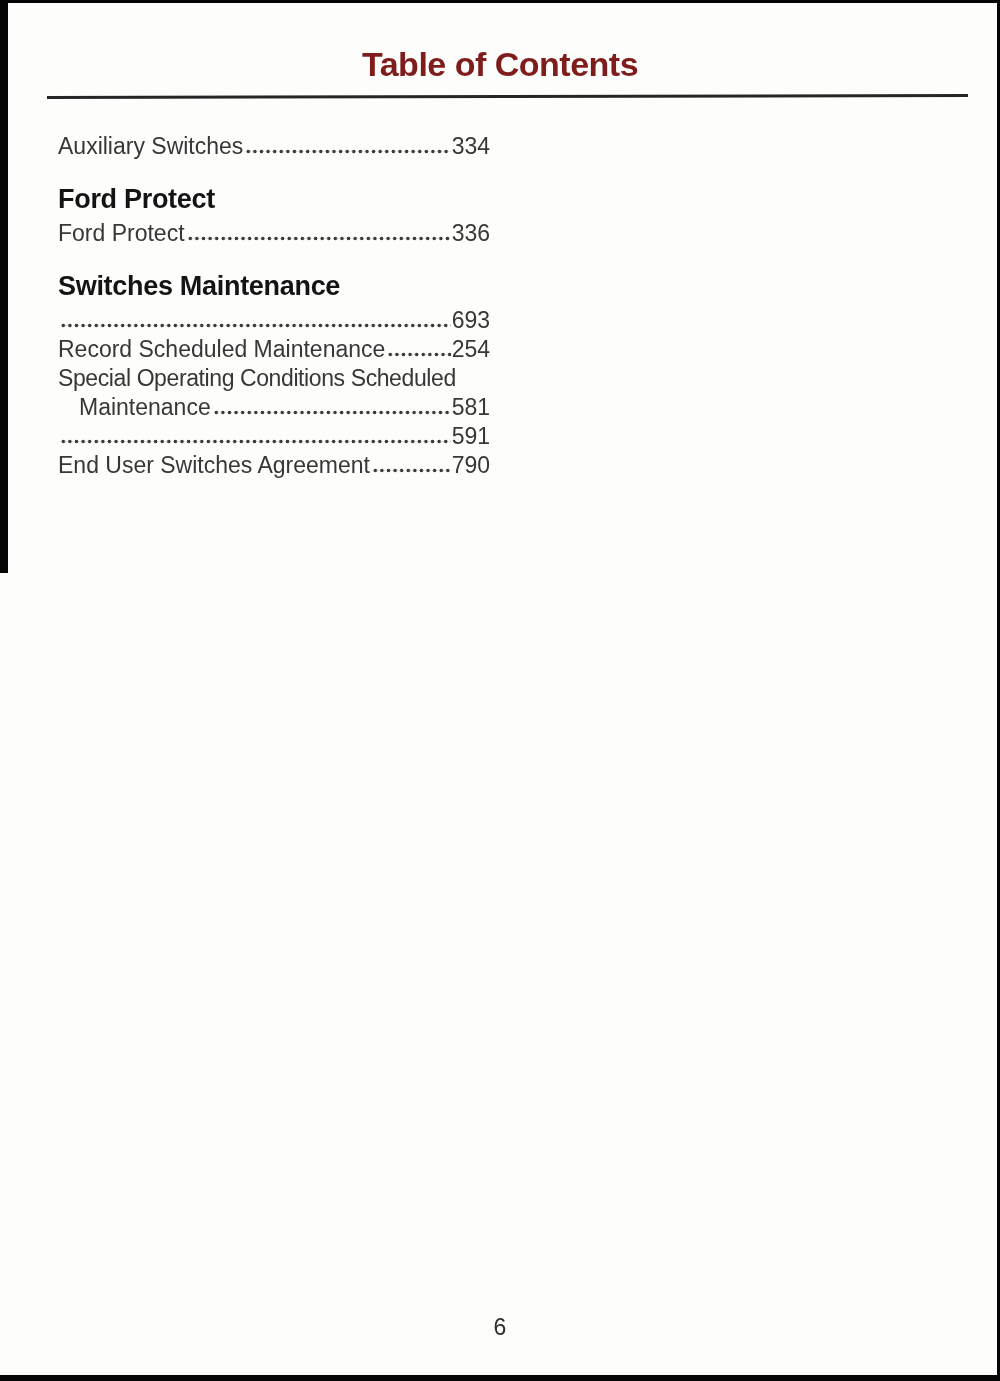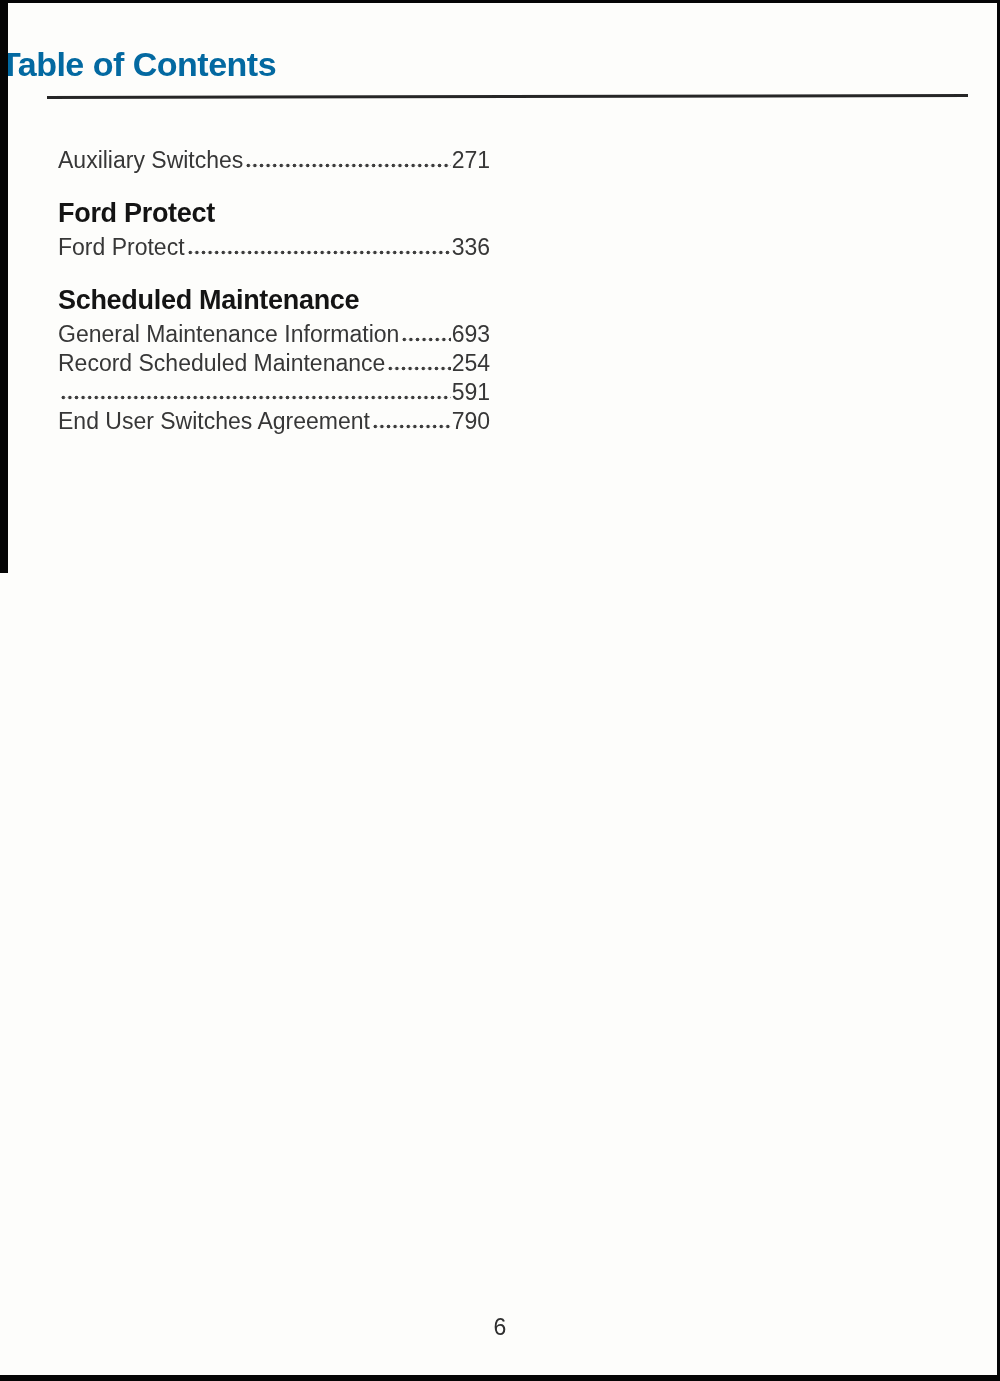--- a/index.html
+++ b/index.html
@@ -17,41 +17,41 @@
   }
   
   .edge-top    { position: absolute; top: 0; left: 0; width: 100%; height: 3px;  background: #050505; }
   .edge-bottom { position: absolute; bottom: 0; left: 0; width: 100%; height: 6px; background: #050505; }
   .edge-right  { position: absolute; top: 0; right: 0; width: 3px; height: 100%; background: #050505; }
   .edge-left   { position: absolute; top: 0; left: 0; width: 8px; height: 573px; background: #050505; }
 
   .title {
     margin: 0;
     padding-top: 46px;
-    text-align: left;
+    text-align: center;
     font-size: 34px;
     line-height: 36px;
     font-weight: 800;
     letter-spacing: -0.5px;
-    color: #0369a1;
+    color: #7f1d1d;
   }
   .rule {
     position: absolute;
     left: 47px;
     right: 32px;
     top: 95px;
     height: 3px;
     background: #262626;
     transform: rotate(-0.12deg);
   }
 
   .toc {
     position: absolute;
     left: 58px;
-    top: 146px;
+    top: 132px;
     width: 432px;
   }
   .entry {
     display: flex;
     align-items: baseline;
     font-size: 23px;
     line-height: 29px;
     color: #373737;
     white-space: nowrap;
   }
@@ -109,40 +109,47 @@
 <div class="page">
 
   <h1 class="title">Table of Contents</h1>
   <div class="rule"></div>
 
   <div class="toc">
 
     <div class="entry">
       <span class="lbl">Auxiliary Switches</span>
       <span class="leader"></span>
-      <span class="pg">271</span>
+      <span class="pg">334</span>
     </div>
 
     <h2 class="section-heading">Ford Protect</h2>
     <div class="entry">
       <span class="lbl">Ford Protect</span>
       <span class="leader"></span>
       <span class="pg">336</span>
     </div>
 
-    <h2 class="section-heading">Scheduled Maintenance</h2>
+    <h2 class="section-heading">Switches Maintenance</h2>
     <div class="entry">
-      <span class="lbl">General Maintenance Information</span>
       <span class="leader"></span>
       <span class="pg">693</span>
     </div>
     <div class="entry">
       <span class="lbl">Record Scheduled Maintenance</span>
       <span class="leader"></span>
       <span class="pg">254</span>
+    </div>
+    <div class="entry-wrap">
+      <div class="line1">Special Operating Conditions Scheduled</div>
+      <div class="line2">
+        <span class="lbl">Maintenance</span>
+        <span class="leader"></span>
+        <span class="pg">581</span>
+      </div>
     </div>
     <div class="entry">
       <span class="leader"></span>
       <span class="pg">591</span>
     </div>
 
     <div class="entry">
       <span class="lbl">End User Switches Agreement</span>
       <span class="leader"></span>
       <span class="pg">790</span>

